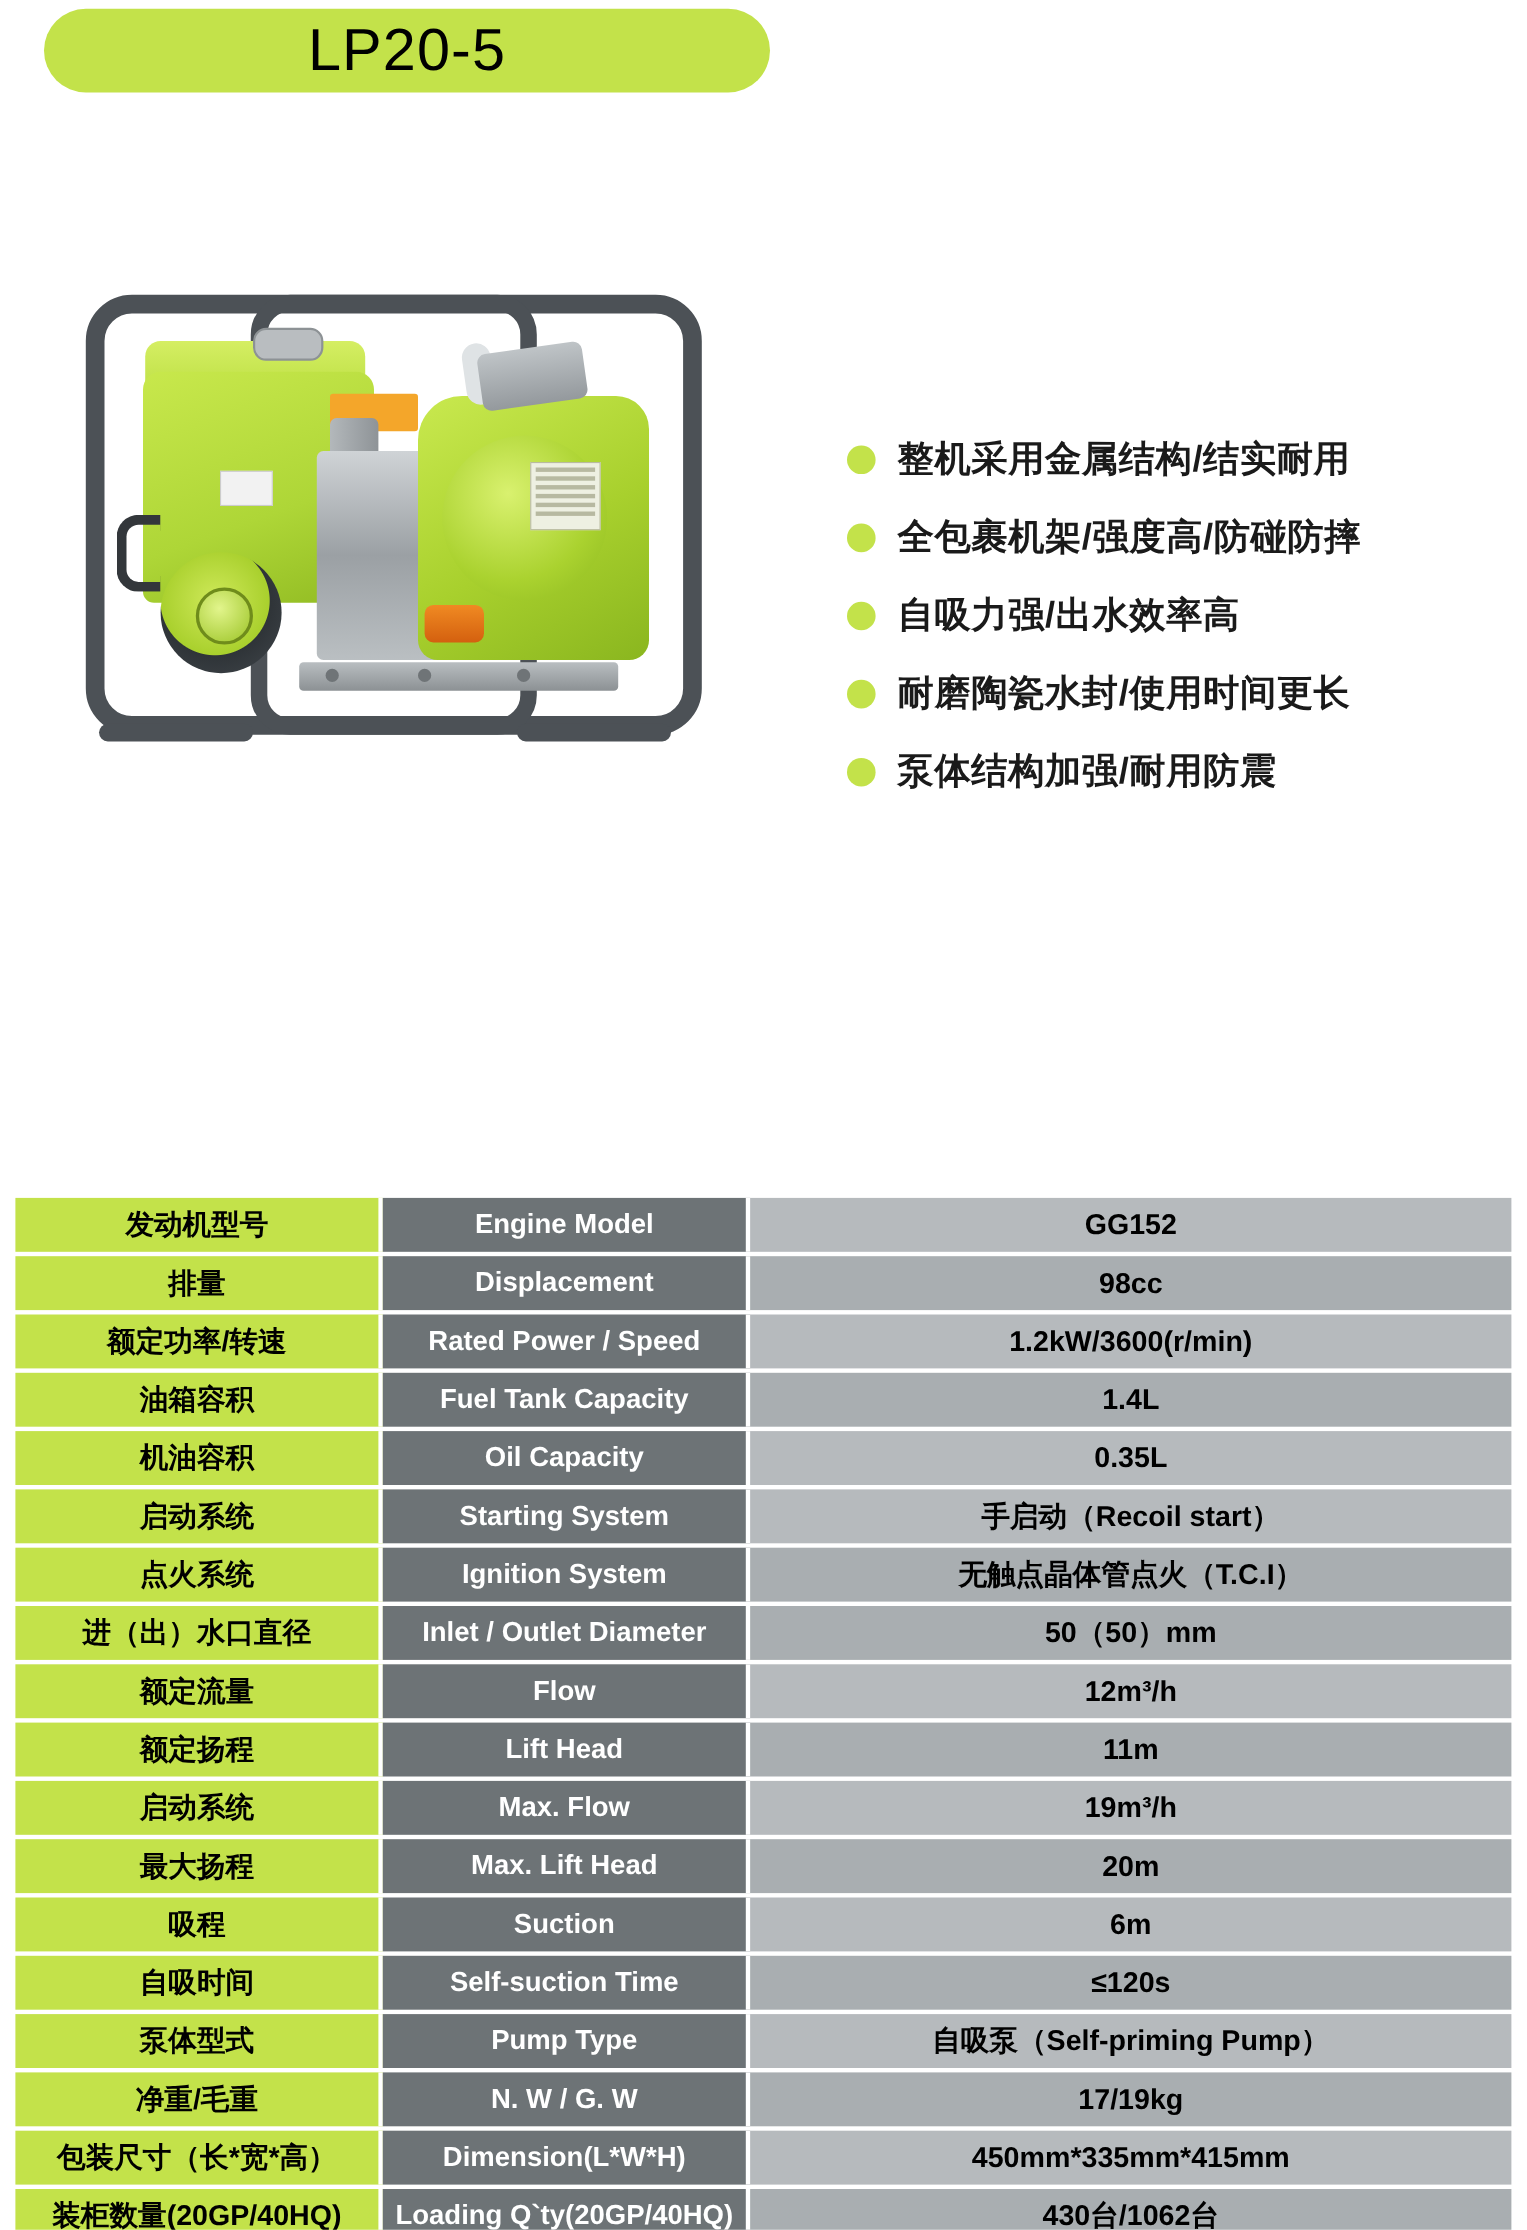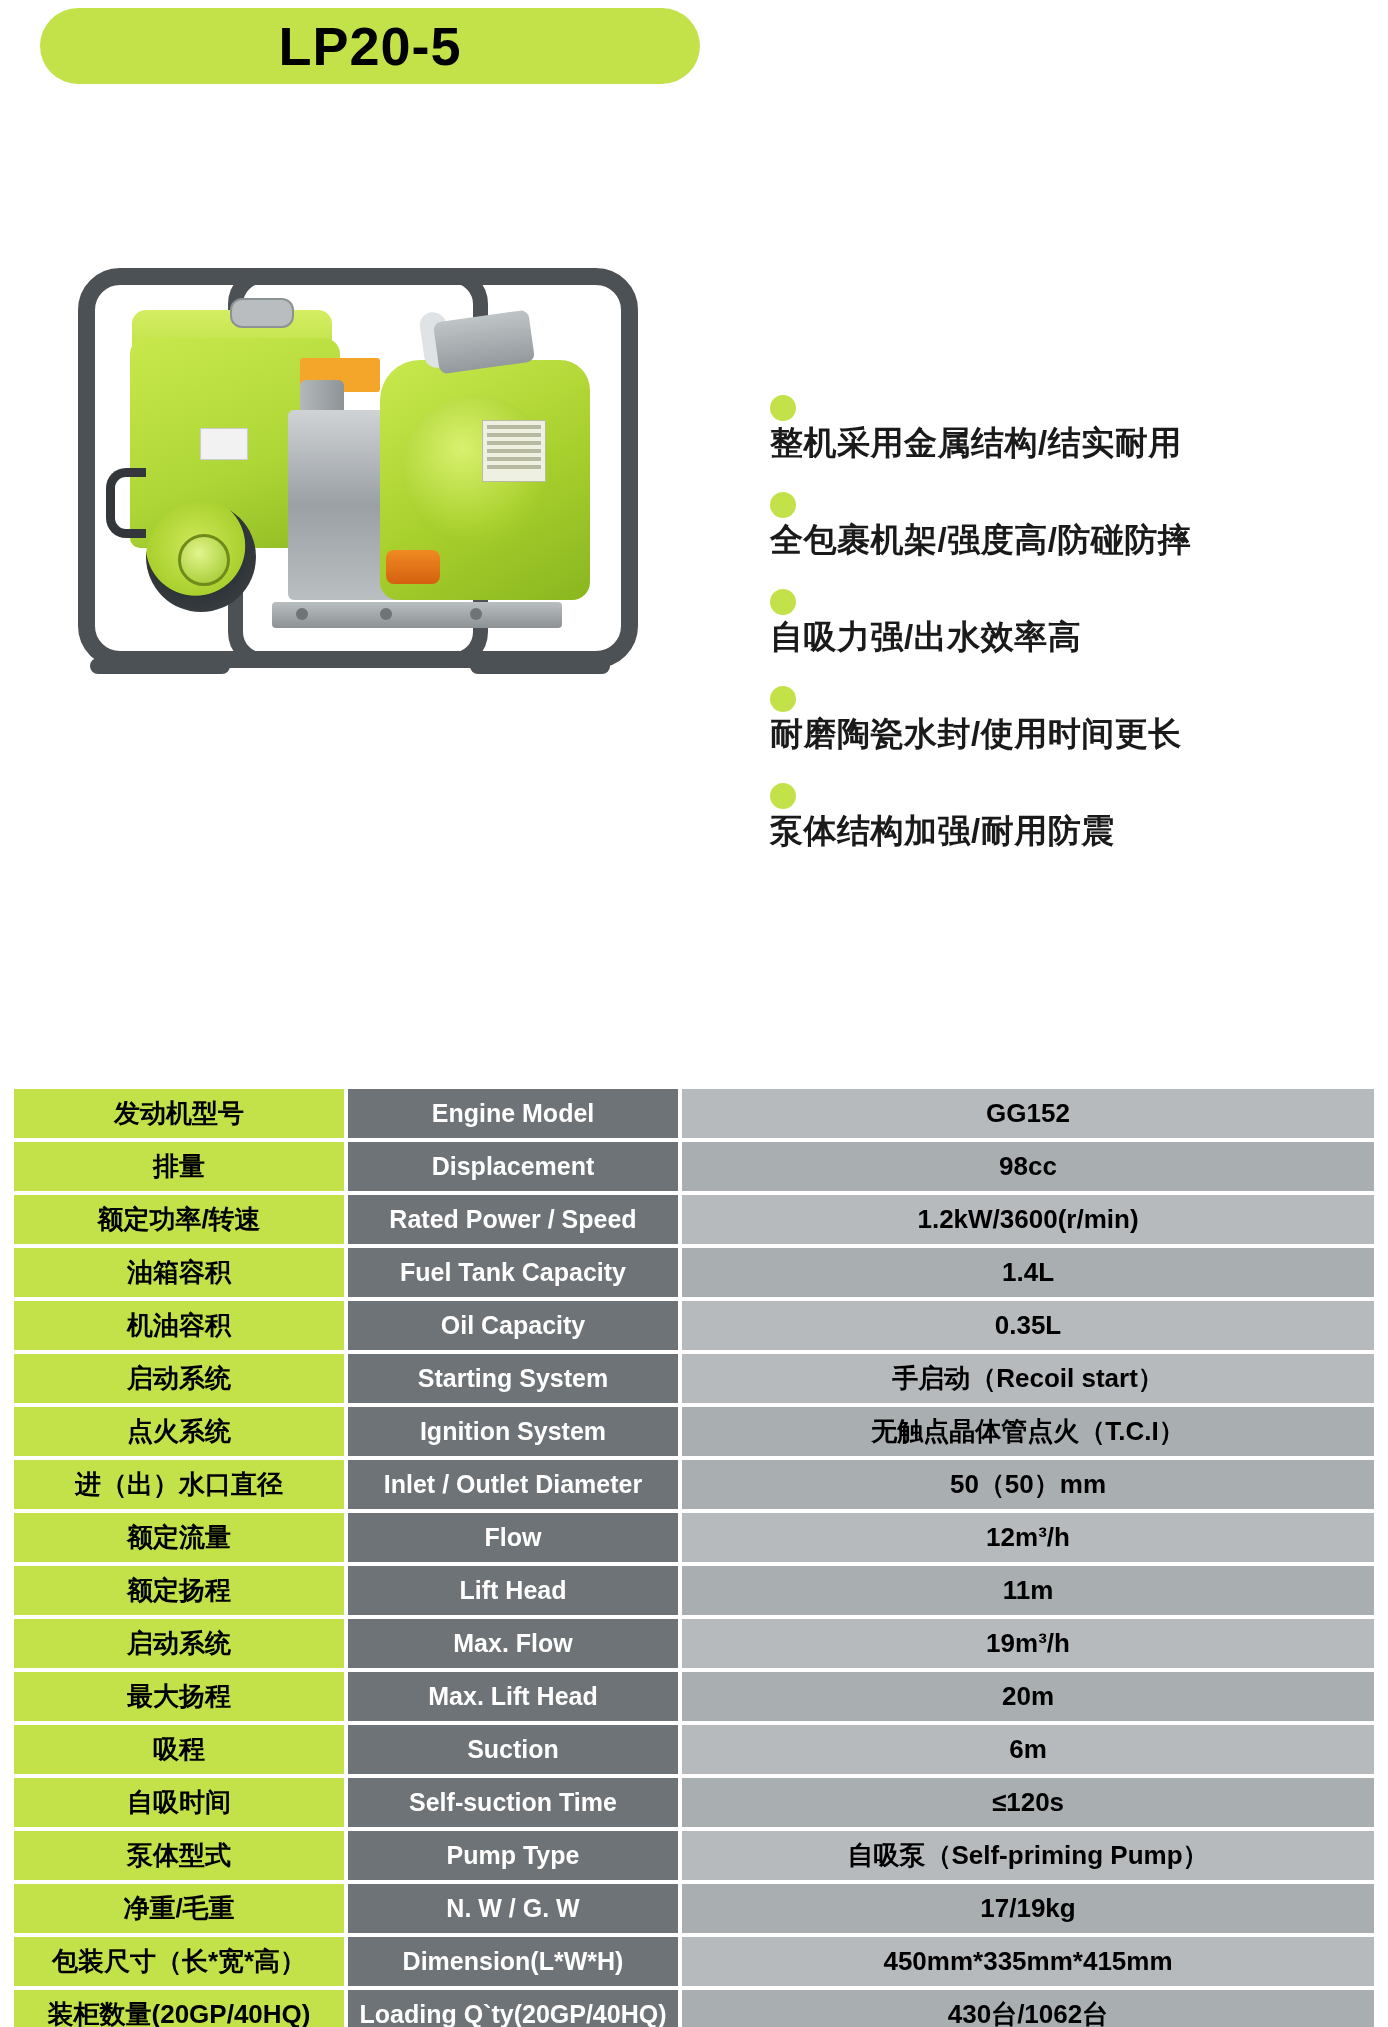--- a/index.html
+++ b/index.html
@@ -23,21 +23,21 @@
     width: 660px;
     height: 76px;
     background: #c3e24a;
     border-radius: 38px;
     display: flex;
     align-items: center;
     justify-content: center;
   }
   .title-banner .title-text {
     font-size: 54px;
-    font-weight: bold;
+    font-weight: normal;
     color: #000000;
     letter-spacing: 1px;
     font-family: "Liberation Sans", sans-serif;
   }
 
   
   .product-area {
     position: absolute;
     left: 30px;
     top: 230px;
@@ -265,23 +265,22 @@
 
   
   .features {
     position: absolute;
     left: 770px;
     top: 395px;
     width: 600px;
   }
   .feature-row {
     display: flex;
-    align-items: flex-start;
+    align-items: center;
     margin-bottom: 26px;
-    flex-direction: column;
   }
   .feature-dot {
     width: 26px;
     height: 26px;
     border-radius: 50%;
     background: #c3e24a;
     flex: 0 0 26px;
     margin-right: 20px;
   }
   .feature-text {

